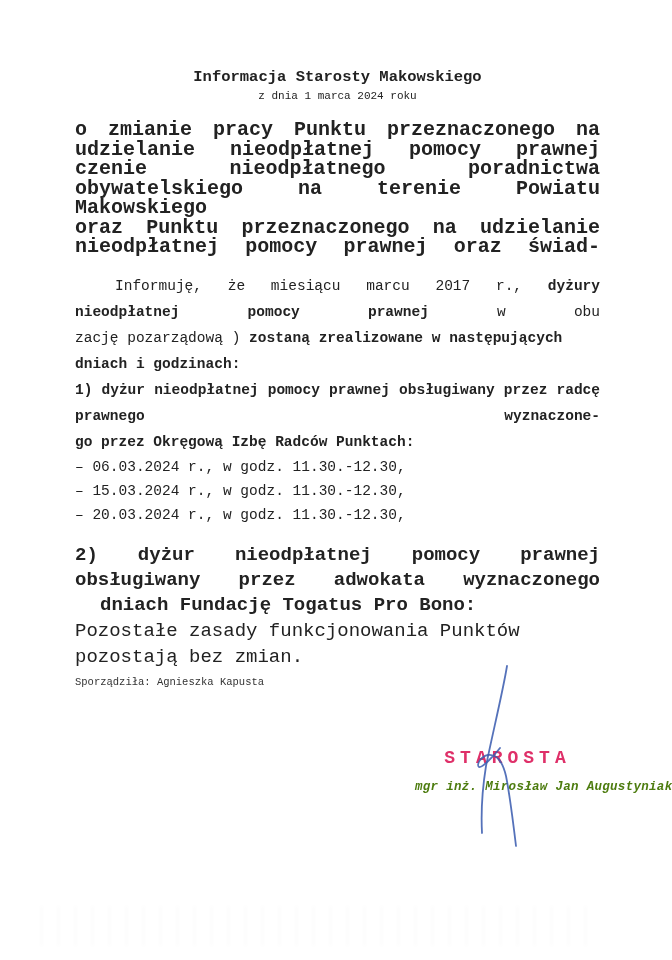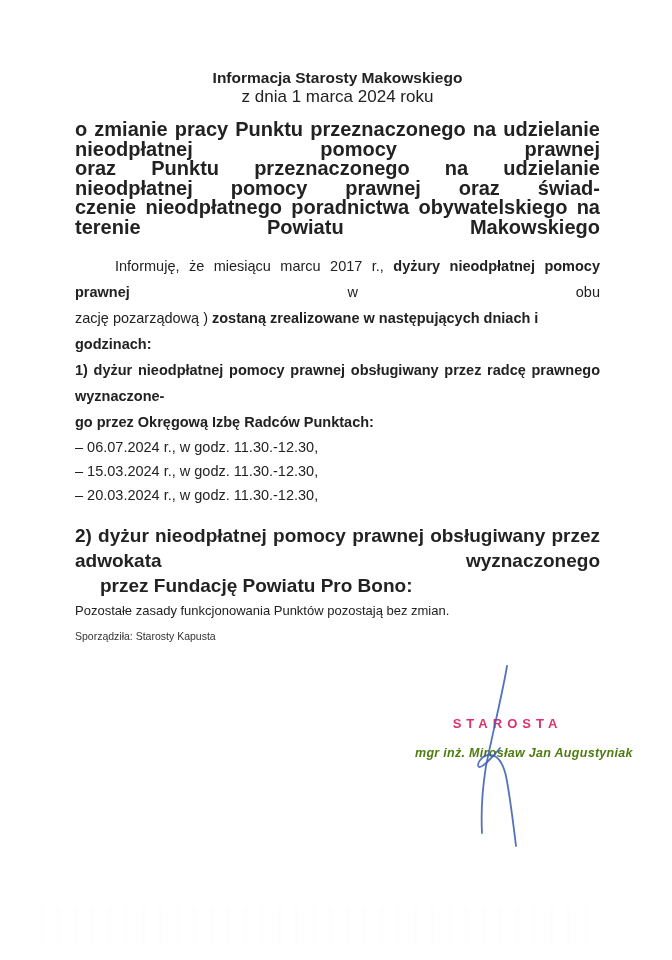--- a/index.html
+++ b/index.html
@@ -1,58 +1,58 @@
 <!DOCTYPE html>
 <html lang="pl"><head>
 <meta charset="utf-8">
 <style>
   html,body{margin:0;padding:0;background:#e8e8e8;}
   .page{
     position:relative;
     width:672px;height:960px;
     margin:0 auto;
     background:#ffffff;
-    font-family:Liberation Sans, sans-serif;
+    font-family:Liberation Mono, monospace;
     color:#222222;
     overflow:hidden;
   }
   .content{
     position:absolute;
     left:75px; top:68px;
     width:525px;
   }
   .doc-title{
     font-size:15.5px;font-weight:bold;text-align:center;line-height:19px;
   }
   .doc-dateline{
-    font-size:17px;text-align:center;line-height:19px;
+    font-size:11px;text-align:center;line-height:19px;
   }
   .subject{
     margin-top:14px;
     font-size:20px;font-weight:bold;line-height:19.5px;
   }
   .jline{ text-align:justify; text-align-last:justify; }
   .intro{
     margin-top:16px;
     font-size:14.5px;line-height:26px;
   }
   .indent-first{ text-indent:40px; }
   .b{ font-weight:bold; }
   .date-list{ font-size:14.5px; line-height:24px; }
   .section2-heading{ margin-top:16px; font-size:19px; font-weight:bold; line-height:25px; }
   .section2-heading .hang{ padding-left:25px; }
   .list2{ margin-top:26px; }
-  .closing{ font-size:13px; line-height:26px; }
+  .closing{ font-size:19px; line-height:26px; }
   .prepared{ margin-top:5px; font-size:10.5px; line-height:14px; color:#333; }
   .signature{
     position:absolute; left:415px; top:715px; width:185px;
     text-align:center;
   }
   .stamp-title{
-    font-size:13px; font-weight:bold; letter-spacing:5px; line-height:18px;
+    font-size:18px; font-weight:bold; letter-spacing:5px; line-height:18px;margin-top:34px;
   }
   .stamp-name{
     margin-top:13px;
     font-size:12.5px; font-style:italic; font-weight:bold; letter-spacing:0.3px;
     white-space:nowrap;
   }
   .ink{
     position:absolute; left:430px; top:656px; width:120px; height:200px;
     pointer-events:none;
   }
@@ -67,45 +67,45 @@
 <body>
 
 <div class="page">
   <div class="content">
 
     <div class="doc-title">Informacja Starosty Makowskiego</div>
     <div class="doc-dateline">z dnia 1 marca 2024 roku</div>
 
     <div class="subject">
       <div class="jline">o zmianie pracy  Punktu przeznaczonego na udzielanie nieodpłatnej pomocy prawnej</div>
+      <div class="jline">czenie nieodpłatnego poradnictwa obywatelskiego na terenie Powiatu Makowskiego</div>
       <div class="jline">oraz Punktu przeznaczonego na udzielanie nieodpłatnej pomocy prawnej oraz świad-</div>
-      <div class="jline">czenie nieodpłatnego poradnictwa obywatelskiego na terenie Powiatu Makowskiego</div>
     </div>
 
     <div class="intro">
       <div class="jline indent-first"><span>Informuję, że miesiącu marcu 2017 r., </span><span class="b">dyżury nieodpłatnej pomocy prawnej</span><span> w obu</span></div>
       <div><span>zację pozarządową ) </span><span class="b">zostaną zrealizowane w następujących dniach i godzinach:</span></div>
       <div class="jline b">1) dyżur nieodpłatnej pomocy prawnej obsługiwany przez radcę prawnego wyznaczone-</div>
       <div class="b">go przez Okręgową Izbę Radców Punktach:</div>
     </div>
 
     <div class="date-list">
-      <div>– 06.07.2024 r., w godz. 11.30.-12.30,</div>
+      <div>– 06.03.2024 r., w godz. 11.30.-12.30,</div>
       <div>– 15.03.2024 r., w godz. 11.30.-12.30,</div>
       <div>– 20.03.2024 r., w godz. 11.30.-12.30,</div>
     </div>
 
     <div class="section2-heading">
       <div class="jline">2) dyżur nieodpłatnej pomocy prawnej obsługiwany przez adwokata wyznaczonego</div>
-      <div class="hang">przez Fundację Powiatu Pro Bono:</div>
+      <div class="hang">dniach Fundację Togatus Pro Bono:</div>
     </div>
 
 
     <div class="closing">Pozostałe zasady funkcjonowania Punktów pozostają bez zmian.</div>
-    <div class="prepared">Sporządziła: Starosty Kapusta</div>
+    <div class="prepared">Sporządziła: Agnieszka Kapusta</div>
   </div>
 
   <div class="signature">
     <div class="stamp-title" style="color: rgb(223, 48, 105);">STAROSTA</div>
     <div class="stamp-name" style="color: #4d7c0f;">mgr inż. Mirosław Jan Augustyniak</div>
   </div>
 
   <svg class="ink" viewBox="0 0 120 200" xmlns="http://www.w3.org/2000/svg">
     <path d="M 77 10 C 73 35, 62 80, 56 110 C 52 135, 51 158, 52 177" style="stroke: rgb(61, 95, 176);"></path>
     <path d="M 70 92 C 63 101, 52 112, 49 111 C 46 109, 51 100, 58 99 C 66 98, 72 103, 76 120 C 80 140, 83 165, 86 190" style="stroke: rgb(61, 95, 176);"></path>

